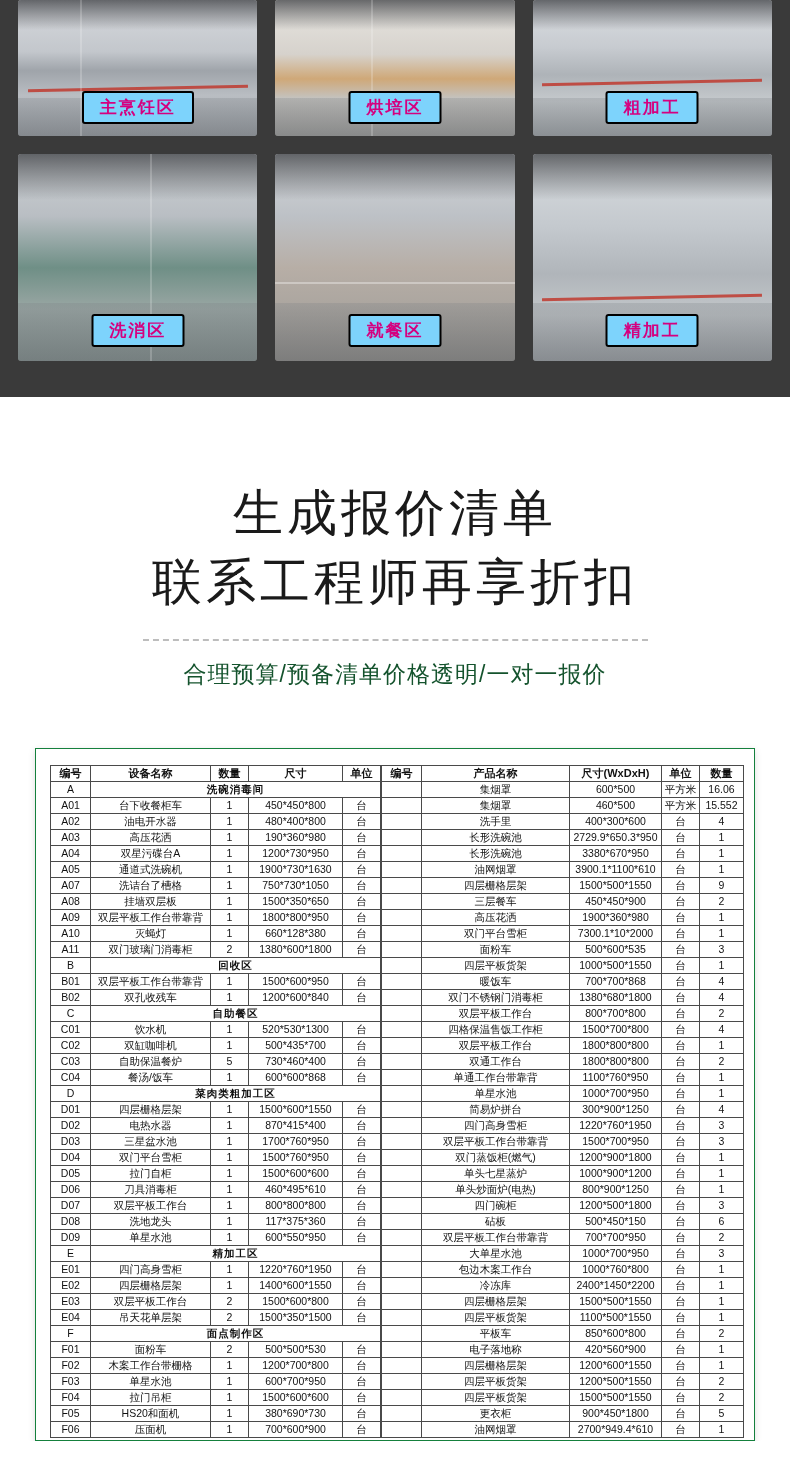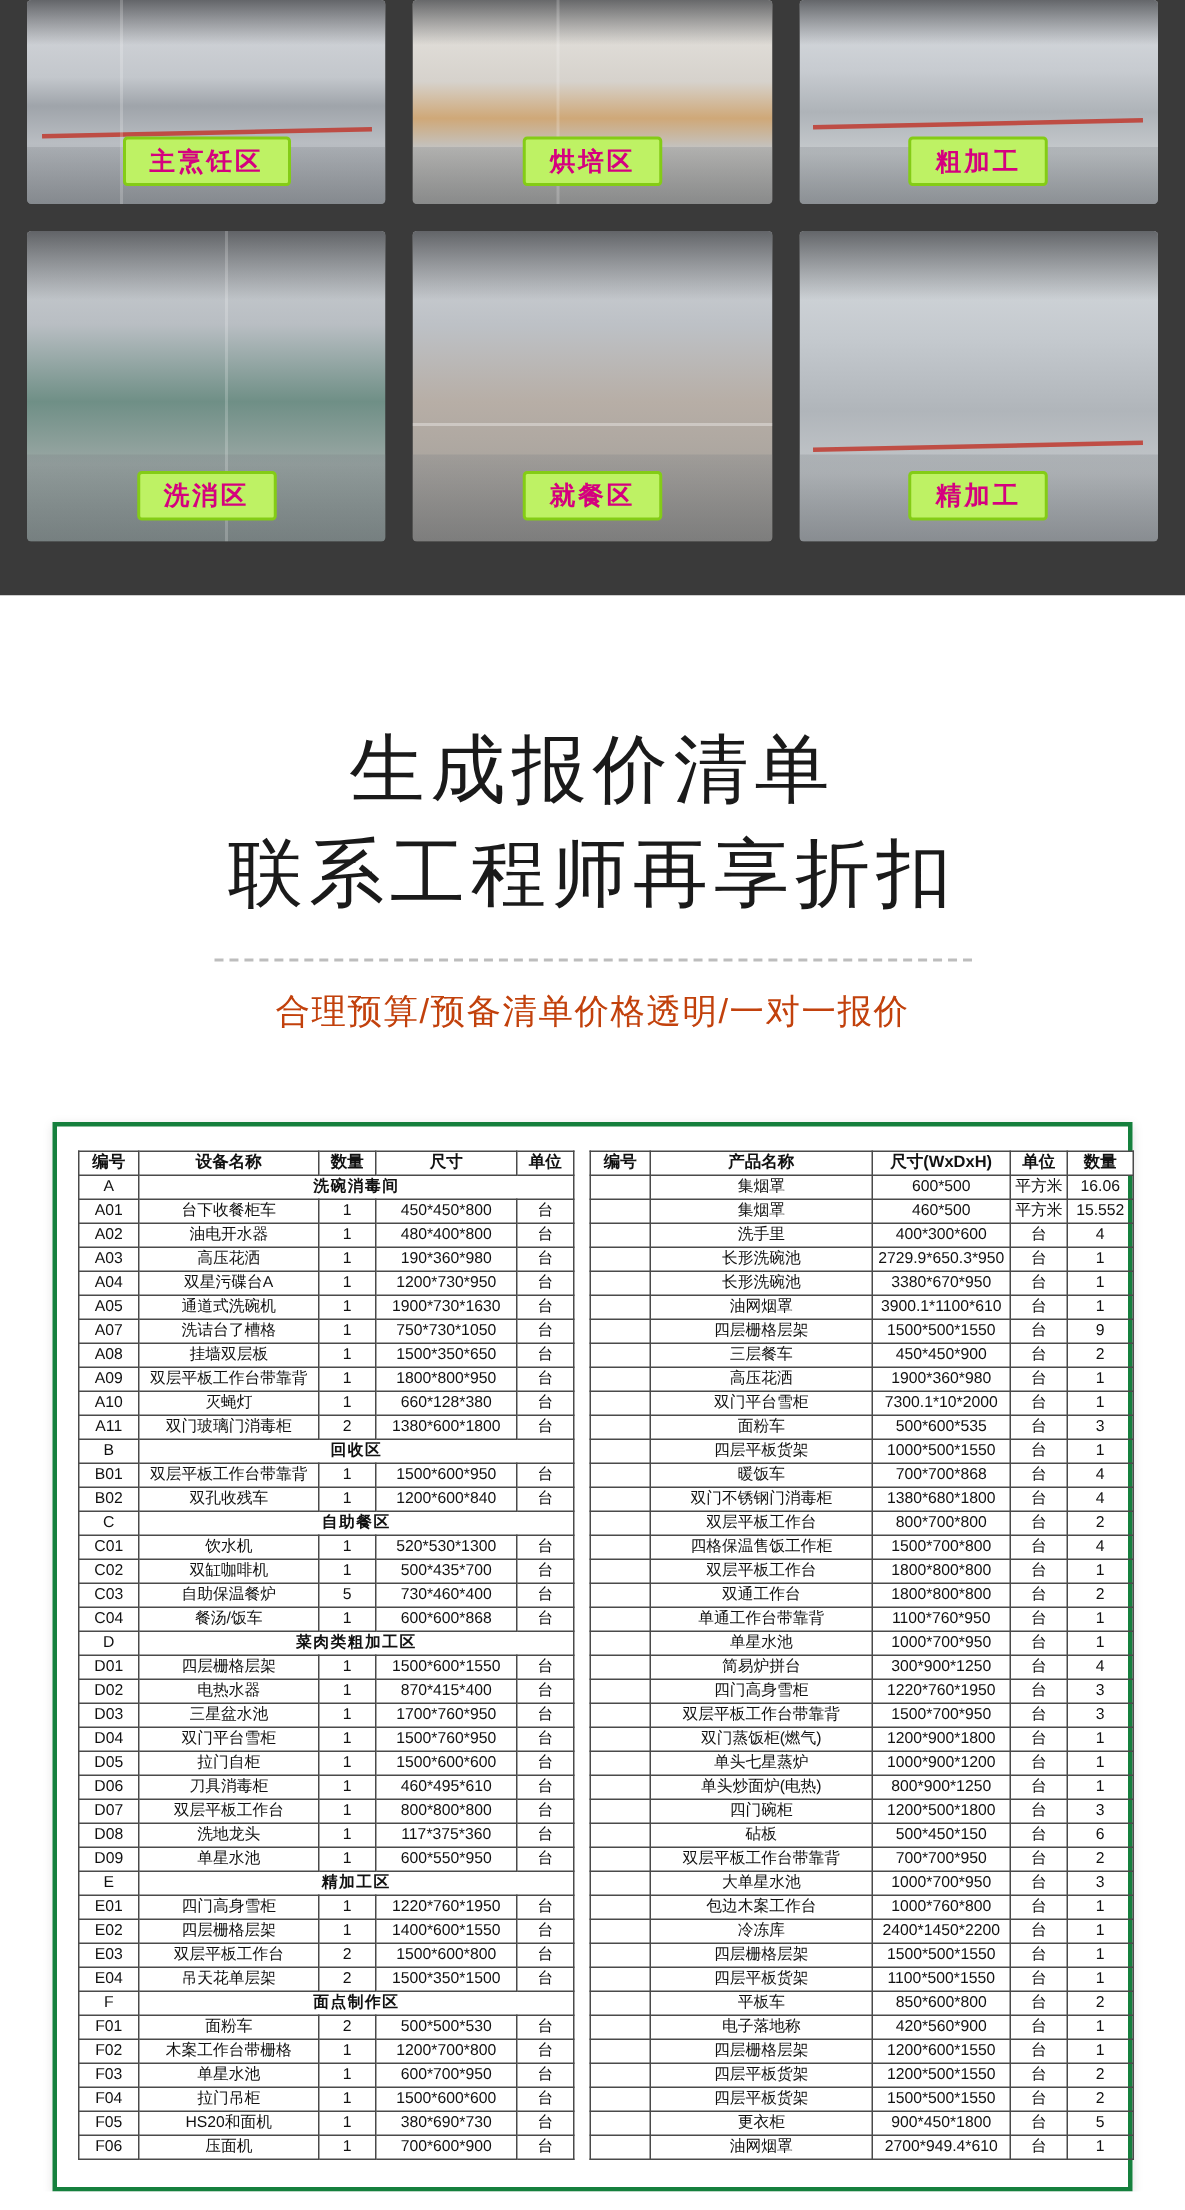--- a/index.html
+++ b/index.html
@@ -73,23 +73,23 @@
   }
   .photo .floor {
     position: absolute; left:0; right:0; bottom:0; height: 28%;
     background: linear-gradient(180deg, rgba(120,125,130,.25), rgba(90,95,100,.45));
   }
   .photo-label {
     position: absolute;
     left: 50%;
     transform: translateX(-50%);
     bottom: 12px;
-    background: #bef264;
+    background: #7dd3fc;
     color: #d5007f;
-    border: 2px solid #84cc16;
+    border: 2px solid #000000;
     border-radius: 3px;
     font-size: 17px;
     font-weight: bold;
     padding: 3px 16px;
     letter-spacing: 2px;
     white-space: nowrap;
   }
   .photo-row2 .photo-label { bottom: 14px; }
 
   
@@ -106,35 +106,34 @@
     line-height: 1.38;
   }
   .divider {
     width: 505px;
     margin: 22px auto 18px auto;
     border-top: 2px dashed #bdbdbd;
     height: 0;
   }
   .subline {
     font-size: 23px;
-    color: #c2410c;
+    color: #14532d;
     letter-spacing: 1px;
   }
 
   
   .sheet-wrap {
     padding: 18px 35px 0 35px;
   }
   .sheet {
     background: #ffffff;
-    border: 3px solid #15803d;
+    border: 1px solid #15803d;
     box-shadow: 0 2px 7px rgba(0,0,0,0.13);
-    padding: 16px 14px 18px 14px;
+    padding: 16px 14px 2px 14px;
     display: flex;
-    gap: 10px;
   }
   table.qt {
     border-collapse: collapse;
     table-layout: fixed;
     font-size: 10.5px;
     color: #111;
   }
   table.qt.left { width: 330px; }
   table.qt.right { width: 362px; }
   table.qt th, table.qt td {

